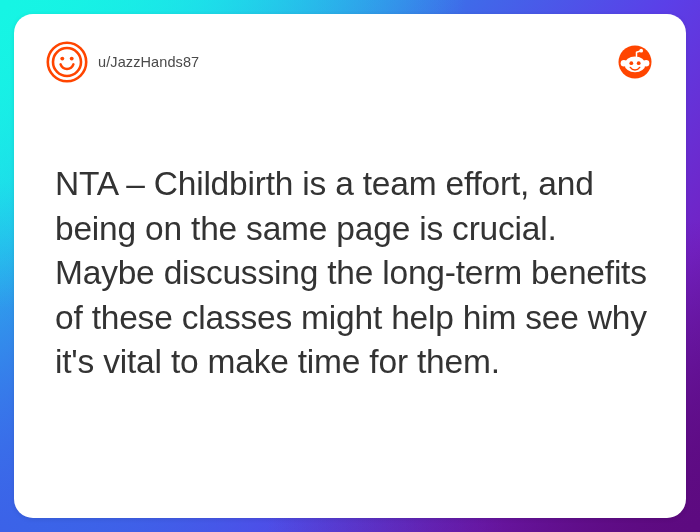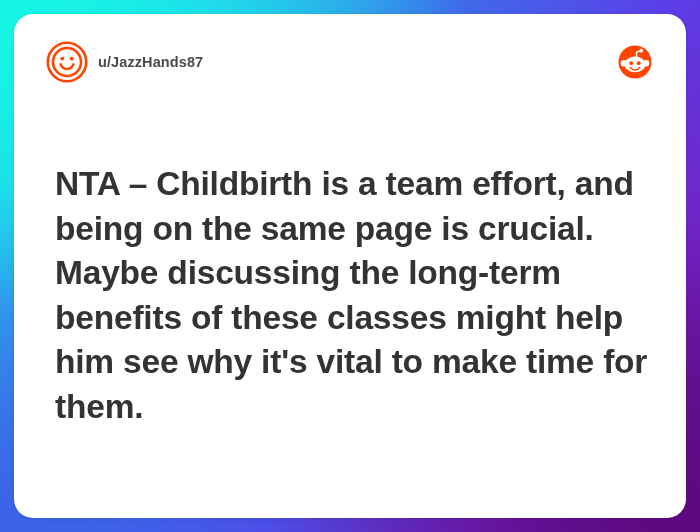--- a/index.html
+++ b/index.html
@@ -35,21 +35,20 @@
 
   
   .card-header {
     position:absolute;
     left:0; top:0;
     width:100%;
     height:96px;
     display:flex;
     align-items:center;
     padding:0 28px 0 20px;
-    font-weight:bold;
   }
 
   .avatar {
     width:42px; height:42px;
     flex:0 0 42px;
     margin-left:6px;
     display:block;
   }
 
   .username {
@@ -74,21 +73,21 @@
     position:absolute;
     left:41px;
     top:148px;
     width:600px;
   }
 
   .comment-text {
     font-size:33.5px;
     line-height:44.5px;
     color:#333333;
-    font-weight:700;
+    font-weight:400;
     letter-spacing:-0.2px;
     white-space:pre-line;
     word-break:normal;
   }
 </style>
 </head>
 <body>
 
 <div id="backdrop">
 

